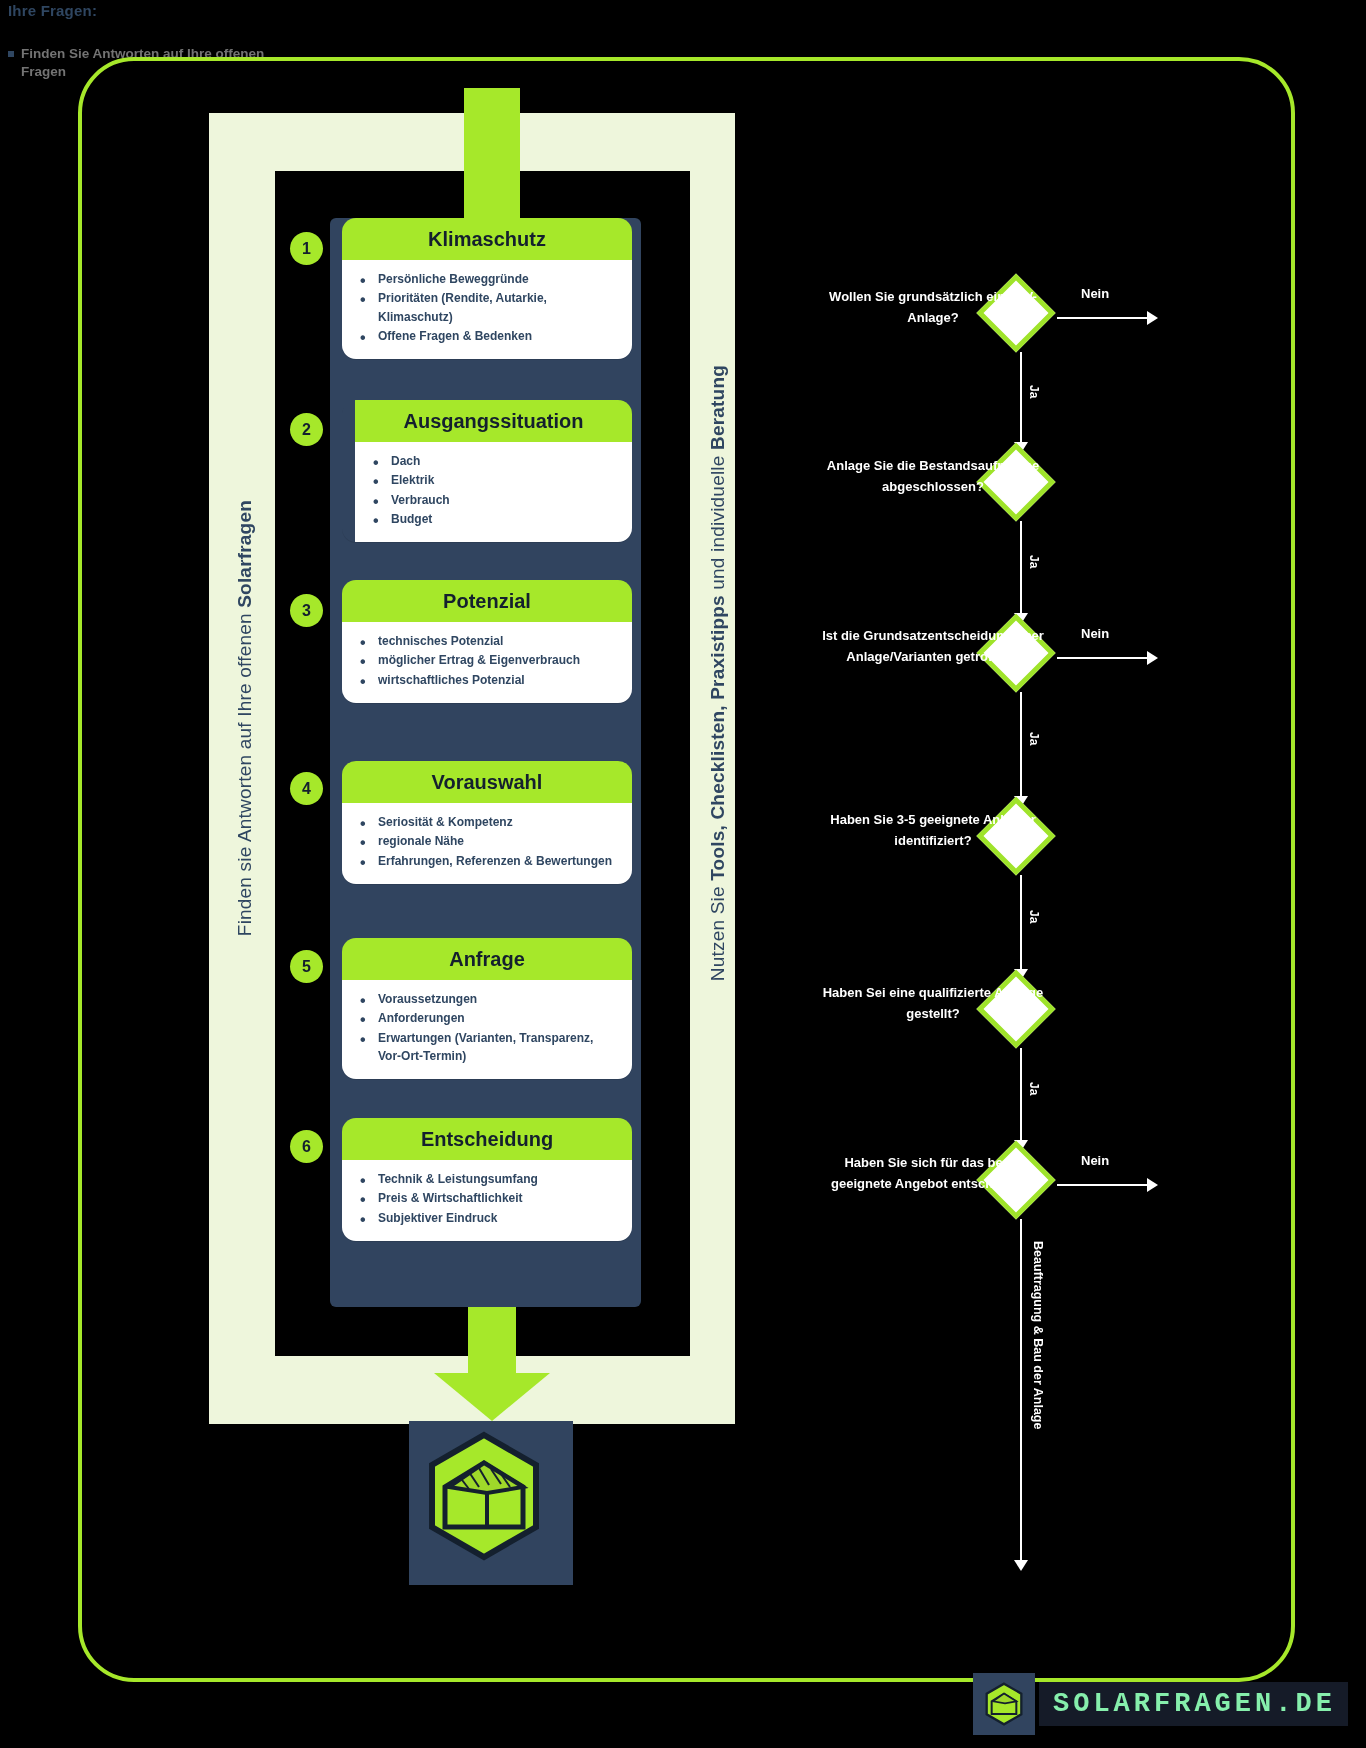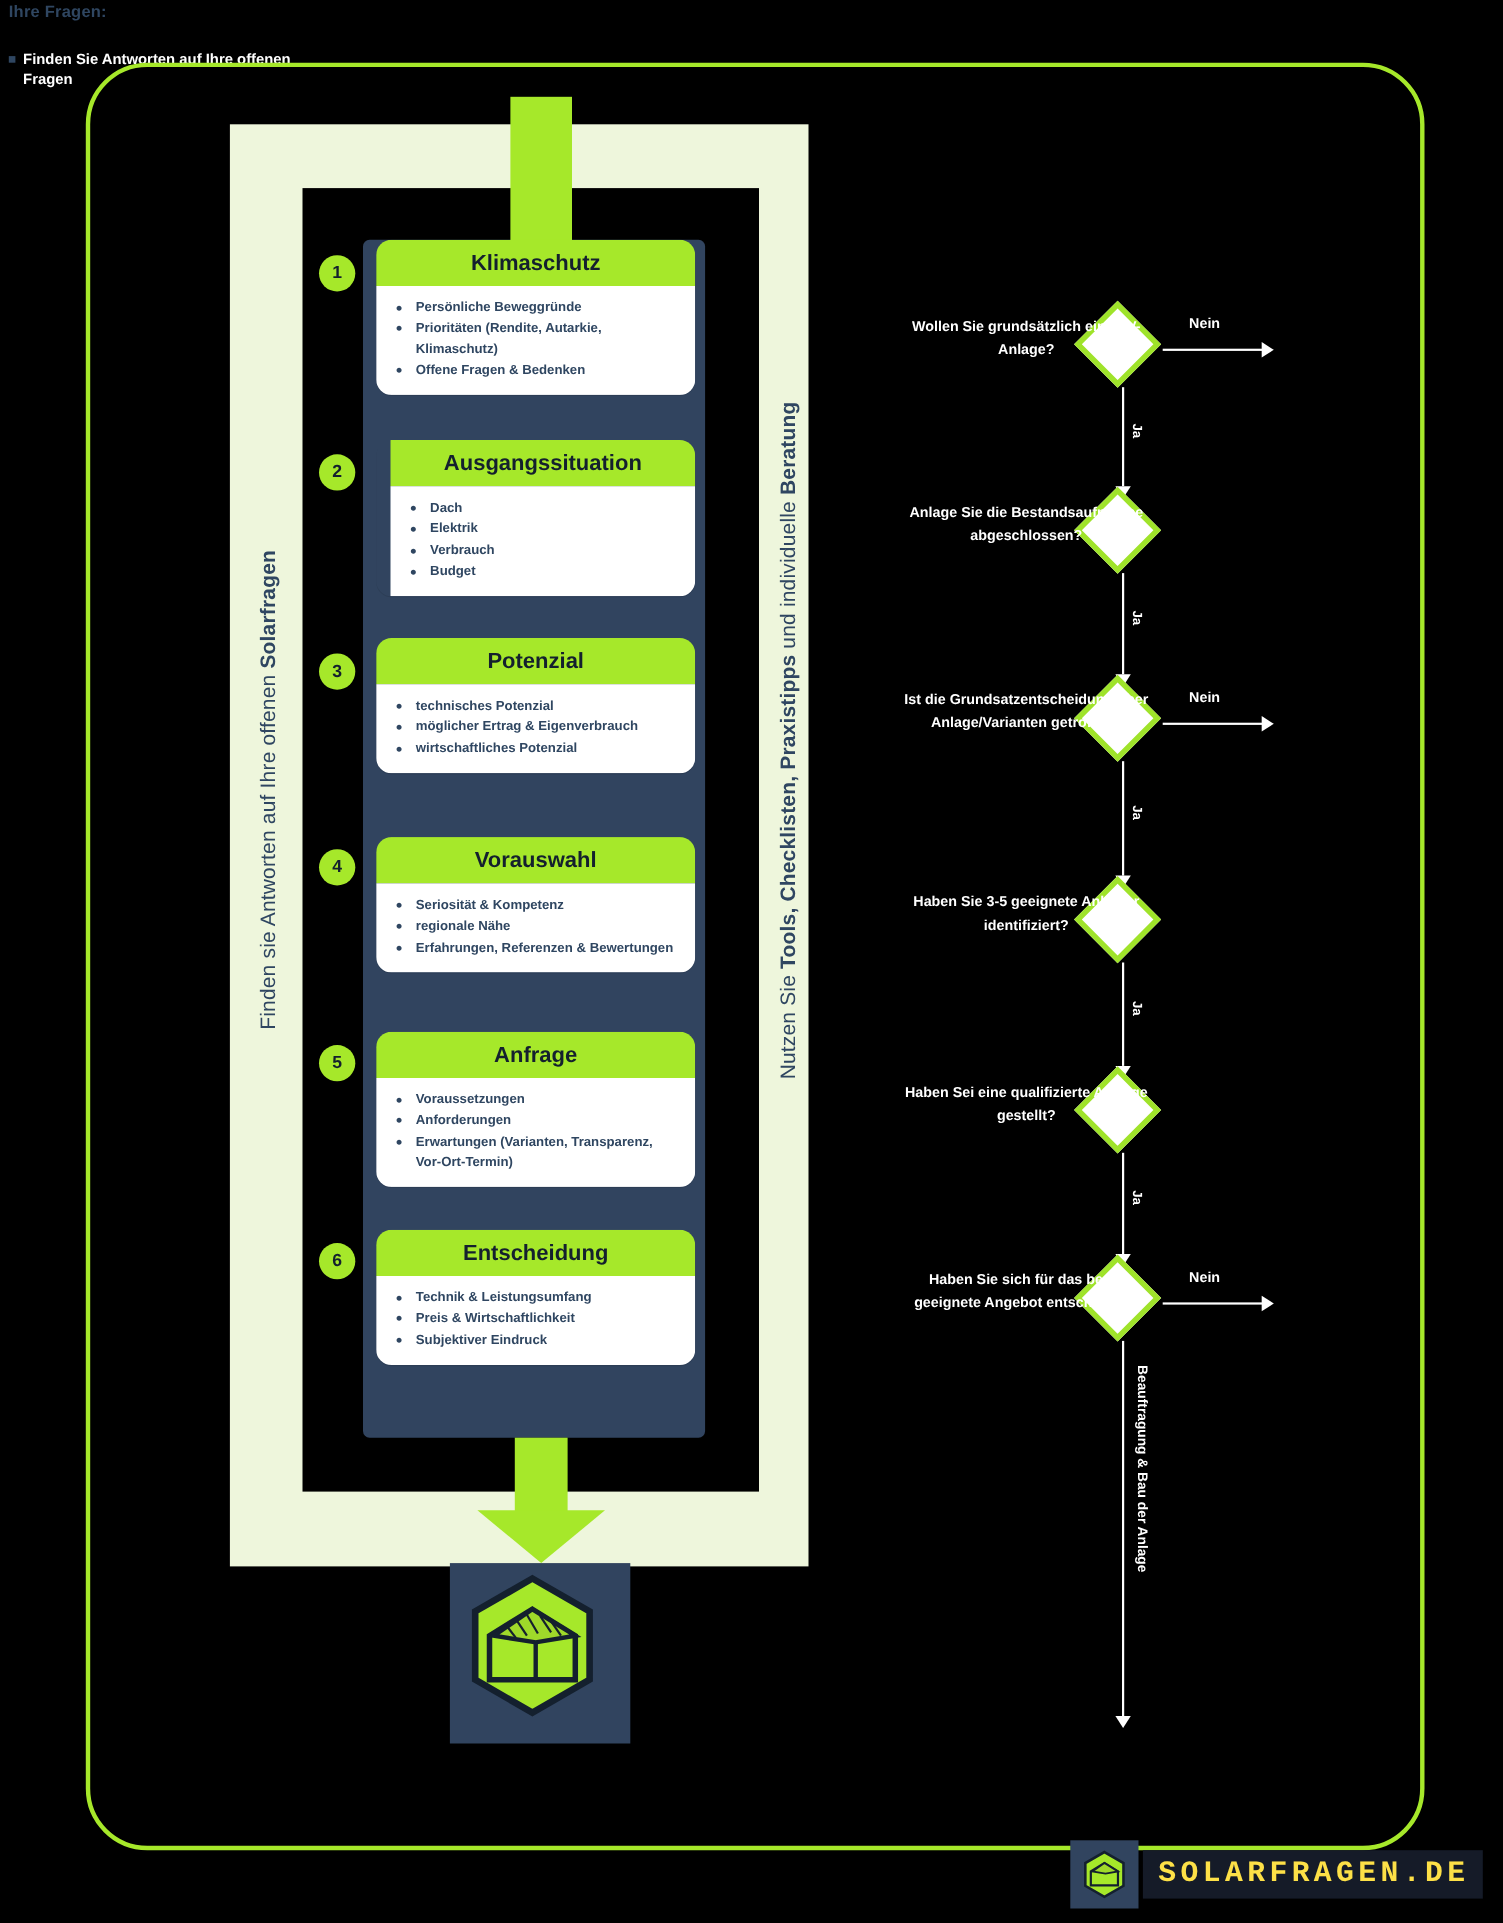--- a/index.html
+++ b/index.html
@@ -16,21 +16,21 @@
   .intro-title {
     color: #2f4661; font-size: 15px; font-weight: bold; letter-spacing: .2px;
   }
   .intro-bullet-row {
     display: flex; gap: 7px; margin-top: 26px;
   }
   .intro-bullet-sq {
     width: 6px; height: 6px; background: #2f4661; margin-top: 6px; flex: 0 0 auto;
   }
   .intro-bullet-text {
-    color: #ffffff; font-size: 13.5px; font-weight: bold; line-height: 1.35; width: 265px;
+    color: #737373; font-size: 13.5px; font-weight: bold; line-height: 1.35; width: 265px;
   }
 
   
   .green-frame {
     position: absolute; left: 78px; top: 57px;
     width: 1217px; height: 1625px;
     border: 4px solid #a6e82a;
     border-radius: 56px;
     background: transparent;
   }
@@ -154,21 +154,21 @@
   }
   .final-vtext {
     position: absolute; color: #ffffff; font-size: 12.5px; font-weight: bold;
     writing-mode: vertical-rl; white-space: nowrap; line-height: 1.45;
   }
 
   
   .logo { position: absolute; left: 973px; top: 1673px; display: flex; align-items: center; }
   .logo-mark { width: 62px; height: 62px; background: #31445f; display: flex; align-items: center; justify-content: center; }
   .logo-word {
-    background: #151b28; color: #fde047;
+    background: #151b28; color: #86efac;
     font-size: 27px; font-weight: bold; letter-spacing: 4px;
     padding: 7px 12px 7px 14px; margin-left: 4px;
     font-family: "Liberation Mono", monospace;
   }
 </style>
 </head>
 <body>
 
 <div id="root">
 

